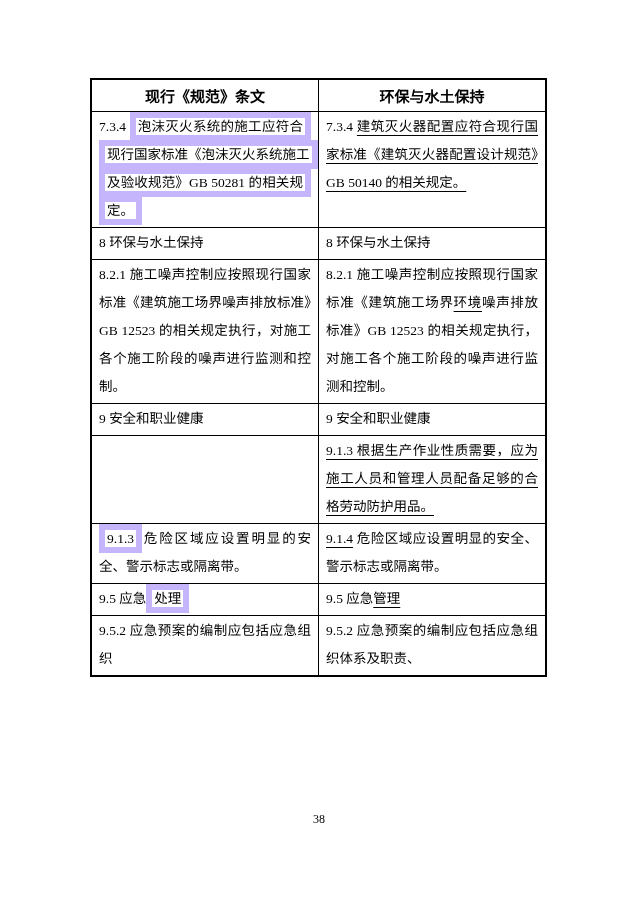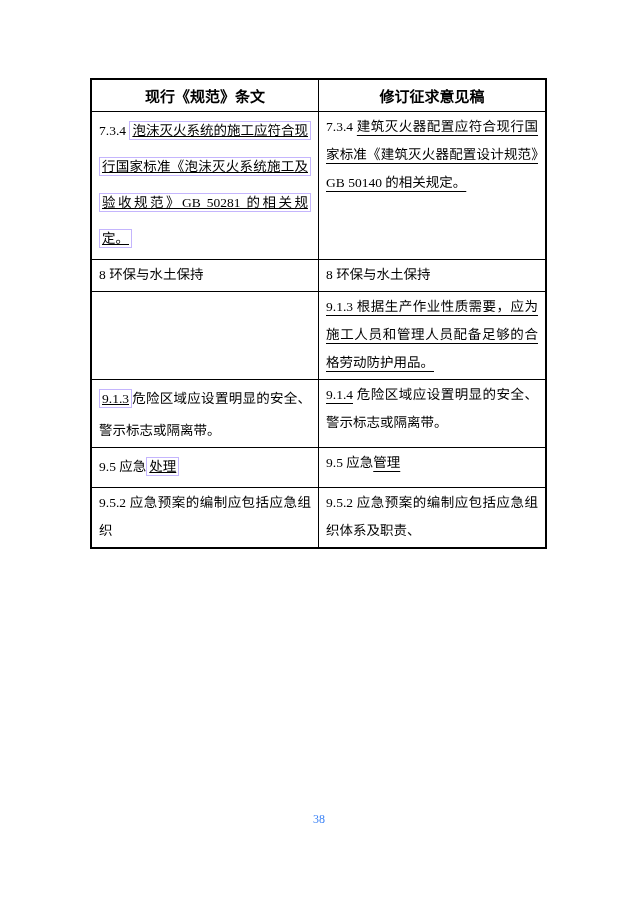--- a/index.html
+++ b/index.html
@@ -42,57 +42,64 @@
     text-align: justify;
     text-justify: inter-character;
   }
   .seg { display: inline; margin-top: 8px; }
   .seg-underline {
     text-decoration: underline;
     text-decoration-thickness: 1px;
     text-underline-offset: 4px;
   }
   .seg-boxed {
-    border: 1px solid #c4b5fd;
+    border: 6px solid #c4b5fd;
     padding: 1px 2px;
-    line-height: 36px;
+    line-height: 27px;
     box-decoration-break: clone;
-    text-decoration: underline;
     -webkit-box-decoration-break: clone;
   }
   .page-number {
     position: absolute;
     top: 812px; left: 0;
     width: 638px;
     text-align: center;
     font-size: 12px;
-    color: #3b82f6;
+    color: #000000;
     font-family: "Liberation Serif", "DejaVu Serif", serif;
   }
 </style>
 </head>
 <body>
 
 <div class="page">
 
   <table class="doc-table">
     <thead>
       <tr>
         <th>现行《规范》条文</th>
-        <th>修订征求意见稿</th>
+        <th>环保与水土保持</th>
       </tr>
     </thead>
     <tbody>
         <tr>
           <td><span class="seg seg-normal">7.3.4 </span><span class="seg seg-boxed">泡沫灭火系统的施工应符合现行国家标准《泡沫灭火系统施工及验收规范》GB 50281 的相关规定。</span></td>
           <td><span class="seg seg-normal">7.3.4 </span><span class="seg seg-underline">建筑灭火器配置应符合现行国家标准《建筑灭火器配置设计规范》GB 50140 的相关规定。</span></td>
         </tr>
         <tr>
           <td><span class="seg seg-normal">8 环保与水土保持</span></td>
           <td><span class="seg seg-normal">8 环保与水土保持</span></td>
+        </tr>
+        <tr>
+          <td><span class="seg seg-normal">8.2.1 施工噪声控制应按照现行国家标准《建筑施工场界噪声排放标准》GB 12523 的相关规定执行，对施工各个施工阶段的噪声进行监测和控制。</span></td>
+          <td><span class="seg seg-normal">8.2.1 施工噪声控制应按照现行国家标准《建筑施工场界</span><span class="seg seg-underline">环境</span><span class="seg seg-normal">噪声排放标准》GB 12523 的相关规定执行，对施工各个施工阶段的噪声进行监测和控制。</span></td>
+        </tr>
+        <tr>
+          <td><span class="seg seg-normal">9 安全和职业健康</span></td>
+          <td><span class="seg seg-normal">9 安全和职业健康</span></td>
         </tr>
         <tr>
           <td></td>
           <td><span class="seg seg-underline">9.1.3 根据生产作业性质需要，应为施工人员和管理人员配备足够的合格劳动防护用品。</span></td>
         </tr>
         <tr>
           <td><span class="seg seg-boxed">9.1.3</span><span class="seg seg-normal">危险区域应设置明显的安全、警示标志或隔离带。</span></td>
           <td><span class="seg seg-underline">9.1.4</span><span class="seg seg-normal"> 危险区域应设置明显的安全、警示标志或隔离带。</span></td>
         </tr>
         <tr>

